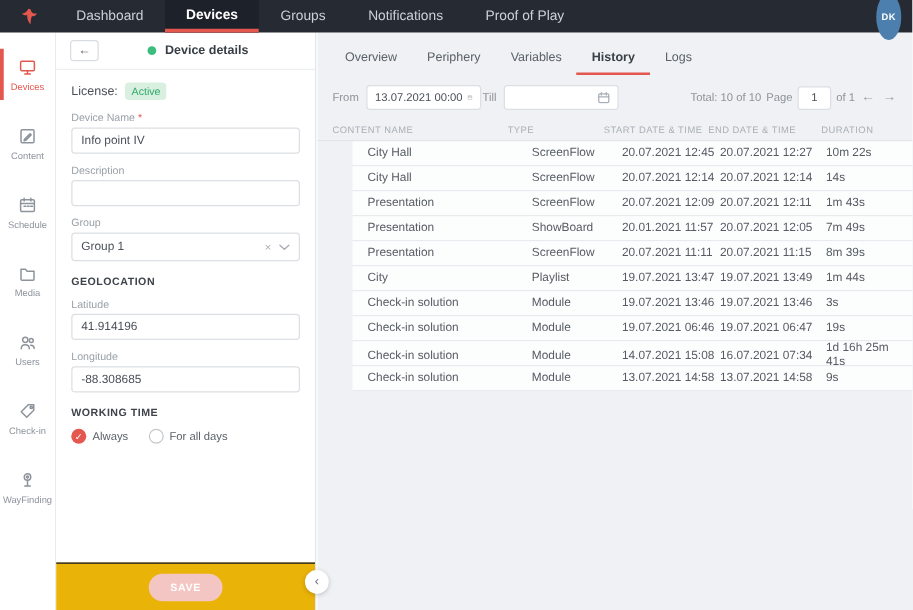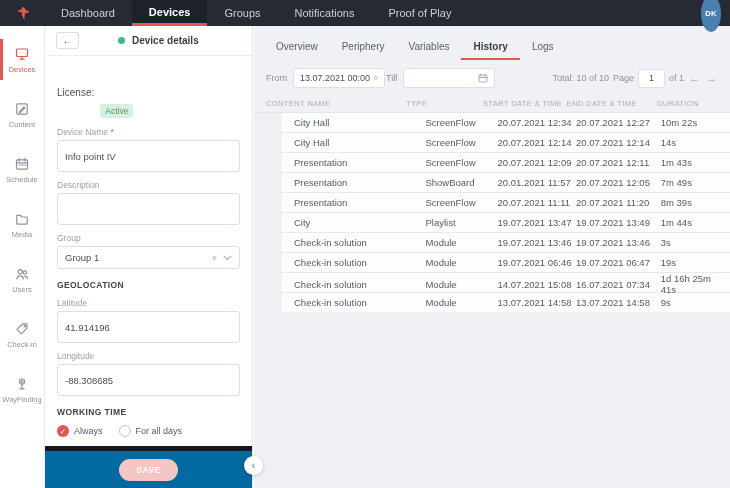--- a/index.html
+++ b/index.html
@@ -22,36 +22,36 @@
   .side-item.active::before{content:"";position:absolute;left:0;top:7px;bottom:7px;width:3px;background:#e4574f;}
   .side-item svg{stroke:currentColor;fill:none;stroke-width:1.2;stroke-linecap:round;stroke-linejoin:round;}
   
   .panel{position:absolute;top:26px;left:45px;width:208px;bottom:0;background:#fff;border-right:1px solid #e3e6e9;box-sizing:border-box;display:flex;flex-direction:column;z-index:2;}
   .panel-header{height:29px;min-height:29px;border-bottom:1px solid #eceef0;display:flex;align-items:center;padding:0 11px;}
   .back-btn{width:23px;height:17px;border:1px solid #d9dde1;border-radius:3px;background:#fff;display:flex;align-items:center;justify-content:center;font-size:10px;color:#5a6168;cursor:pointer;padding:0;}
   .status-dot{width:7px;height:7px;border-radius:50%;background:#3dbd7d;margin-left:39px;margin-right:7px;}
   .panel-title{font-size:10px;font-weight:bold;color:#383e45;}
   .panel-body{flex:1;padding:10px 12px 0;overflow:hidden;}
   .license-row{display:flex;align-items:center;gap:6px;font-size:10px;color:#4b5058;margin-bottom:9px;}
-  .badge{background:#d9f0e1;color:#2fa968;font-size:8.5px;padding:2px 5px;border-radius:3px;margin-top:38px;}
+  .badge{background:#d9f0e1;color:#2fa968;font-size:8.5px;padding:2px 5px;border-radius:3px;}
   .field{margin-bottom:8px;}
   .field .lbl{display:block;font-size:8.5px;color:#9aa0a8;margin-bottom:3px;}
   .req{color:#e4574f;}
-  input.text{width:100%;box-sizing:border-box;height:32px;border:1px solid #dcdfe3;border-radius:3px;font-size:9.5px;color:#4b5058;padding:0 7px;background:#fff;font-family:inherit;outline:none;}
+  input.text{width:100%;box-sizing:border-box;height:21px;border:1px solid #dcdfe3;border-radius:3px;font-size:9.5px;color:#4b5058;padding:0 7px;background:#fff;font-family:inherit;outline:none;}
   .select{height:21px;border:1px solid #dcdfe3;border-radius:3px;display:flex;align-items:center;font-size:9.5px;color:#4b5058;padding:0 7px;gap:6px;cursor:pointer;background:#fff;}
   .select .grow{flex:1;}
   .select .mini{color:#a8aeb5;font-size:9px;display:flex;align-items:center;}
   .select svg{stroke:#a8aeb5;fill:none;stroke-width:1.2;stroke-linecap:round;}
   .sec-header{font-size:8.5px;font-weight:bold;color:#3f444b;letter-spacing:.4px;margin:11px 0 8px;}
   .radio-row{display:flex;gap:16px;font-size:9px;color:#5a6168;align-items:center;margin-top:2px;}
   .radio-opt{display:flex;align-items:center;gap:5px;cursor:pointer;}
   .radio{width:12px;height:12px;border-radius:50%;box-sizing:border-box;}
   .radio.checked{background:#e4574f;color:#fff;font-size:7.5px;display:flex;align-items:center;justify-content:center;}
   .radio.un{border:1px solid #c3c8cd;background:#fff;}
-  .panel-footer{height:37px;min-height:37px;border-top:5px solid #0f172a;display:flex;align-items:center;justify-content:center;background:#0369a1;}
+  .panel-footer{height:37px;min-height:37px;border-top:1px solid #0f172a;display:flex;align-items:center;justify-content:center;background:#eab308;}
   .save-btn{background:#f4c6c3;color:#fff;font-size:8.5px;font-weight:bold;border:none;border-radius:11px;padding:6px 17px;letter-spacing:.5px;cursor:default;font-family:inherit;}
   .collapse-btn{position:absolute;left:244px;top:456px;width:19px;height:19px;border-radius:50%;background:#fff;box-shadow:0 1px 4px rgba(0,0,0,.2);display:flex;align-items:center;justify-content:center;font-size:10px;color:#6a7077;z-index:6;cursor:pointer;}
   
   .main{position:absolute;top:26px;left:254px;right:0;bottom:0;background:#eff1f4;}
   .tabs{display:flex;padding:8px 0 0 10px;}
   .tab{padding:7px 12px 8px;font-size:10px;color:#5a6168;position:relative;cursor:pointer;}
   .tab.active{font-weight:bold;color:#3a4047;}
   .tab.active::after{content:"";position:absolute;left:0;right:0;bottom:0;height:2px;background:#e4574f;}
   .filter-row{display:flex;align-items:center;padding:8px 12px 7px;font-size:9px;color:#8d939b;}
   .date-box{width:92px;height:20px;background:#fff;border:1px solid #dcdfe3;border-radius:3px;display:flex;align-items:center;padding:0 6px;margin-left:6px;color:#4b5058;font-size:9px;gap:4px;box-sizing:border-box;cursor:pointer;}
@@ -249,21 +249,21 @@
       <span>CONTENT NAME</span>
       <span>TYPE</span>
       <span>START DATE &amp; TIME</span>
       <span>END DATE &amp; TIME</span>
       <span>DURATION</span>
     </div>
     <div id="table-body">
         <div class="grid trow">
     <span>City Hall</span>
     <span>ScreenFlow</span>
-    <span>20.07.2021 12:34</span>
+    <span>20.07.2021 12:45</span>
     <span>20.07.2021 12:27</span>
     <span>10m 22s</span>
   </div>
         <div class="grid trow">
     <span>City Hall</span>
     <span>ScreenFlow</span>
     <span>20.07.2021 12:14</span>
     <span>20.07.2021 12:14</span>
     <span>14s</span>
   </div>
@@ -278,21 +278,21 @@
     <span>Presentation</span>
     <span>ShowBoard</span>
     <span>20.01.2021 11:57</span>
     <span>20.07.2021 12:05</span>
     <span>7m 49s</span>
   </div>
         <div class="grid trow">
     <span>Presentation</span>
     <span>ScreenFlow</span>
     <span>20.07.2021 11:11</span>
-    <span>20.07.2021 11:20</span>
+    <span>20.07.2021 11:15</span>
     <span>8m 39s</span>
   </div>
         <div class="grid trow">
     <span>City</span>
     <span>Playlist</span>
     <span>19.07.2021 13:47</span>
     <span>19.07.2021 13:49</span>
     <span>1m 44s</span>
   </div>
         <div class="grid trow">

